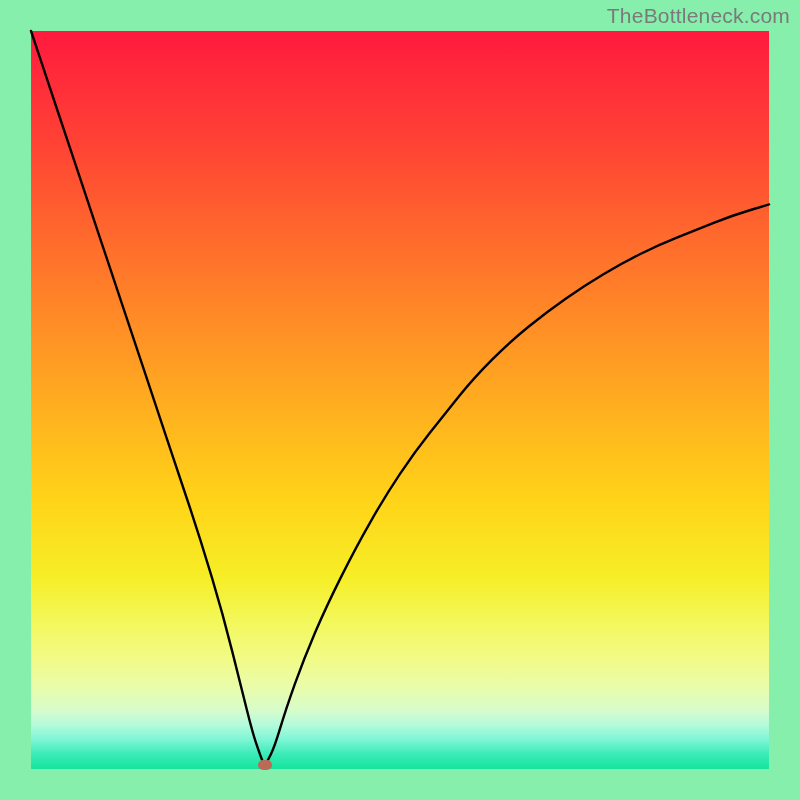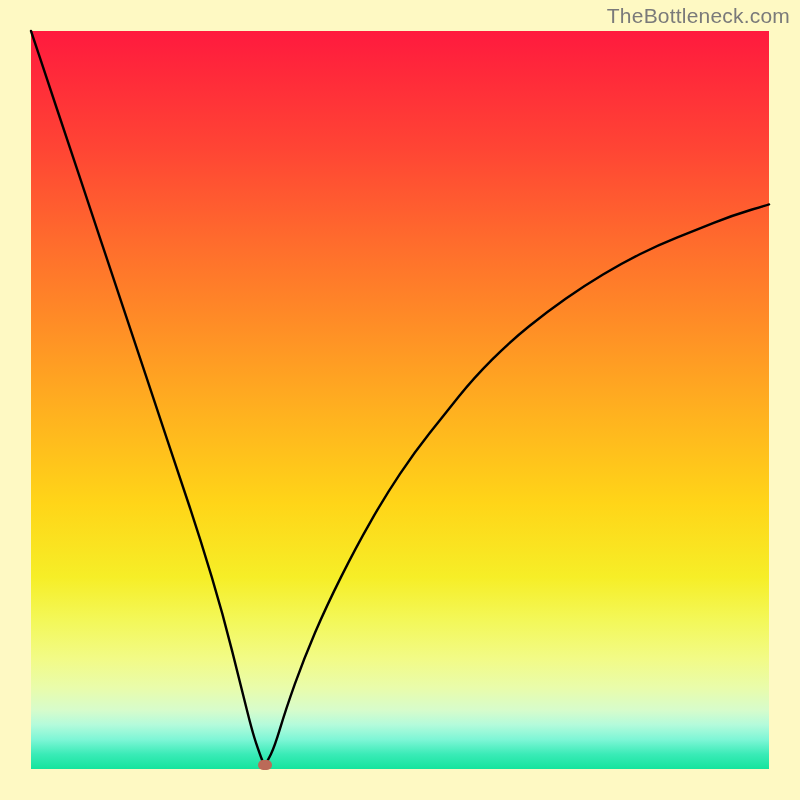--- a/index.html
+++ b/index.html
@@ -8,21 +8,21 @@
     width: 800px;
     height: 800px;
     background: #000;
     font-family: Arial, Helvetica, sans-serif;
     overflow: hidden;
   }
   .frame {
     position: relative;
     width: 800px;
     height: 800px;
-    background: #fef9c3;
+    background: #86efac;
   }
   .plot-area {
     position: absolute;
     left: 31px;
     top: 31px;
     width: 738px;
     height: 738px;
     
     background: linear-gradient(to bottom,
       #ff1a3e 0%,

